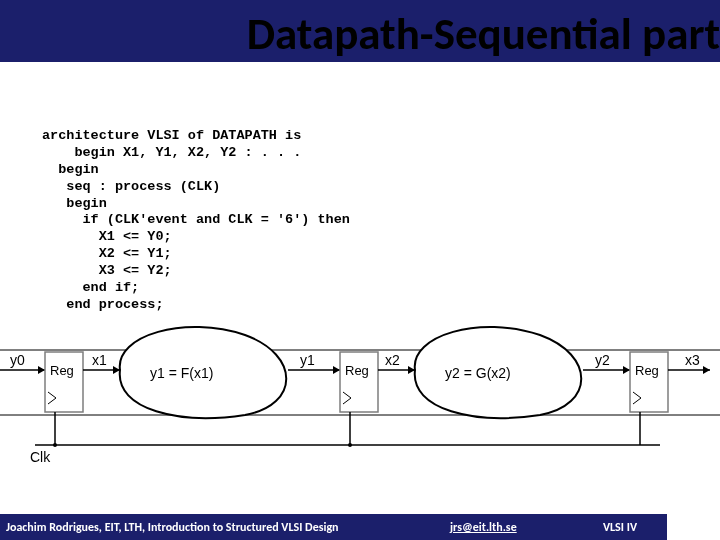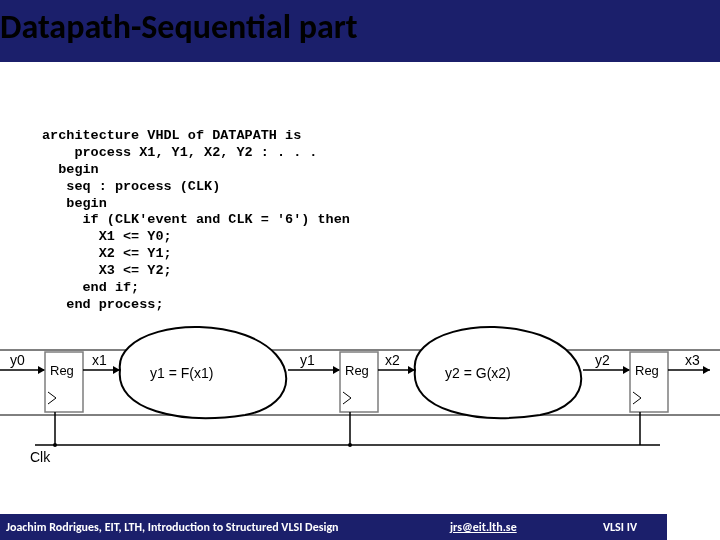--- a/index.html
+++ b/index.html
@@ -15,23 +15,23 @@
   .title-bar {
     background: #1b1f6b;
     color: #000;
     width: 100%;
     height: 62px;
     position: relative;
   }
   .title-text {
     position: absolute;
     width: 100%;
-    text-align: left;
+    text-align: right;
     top: 6px;
-    font-size: 34px;
+    font-size: 45px;
     font-weight: 600;
     color: #000;
   }
   .code-block {
     position: absolute;
     left: 42px;
     top: 128px;
     font-family: "Courier New", monospace;
     font-size: 13.5px;
     font-weight: bold;
@@ -84,22 +84,22 @@
   .footer .fm { position: absolute; left: 450px; text-decoration: underline; }
   .footer .fr { position: absolute; right: 30px; }
 </style>
 </head>
 <body>
 
 <div class="title-bar">
   <div class="title-text">Datapath-Sequential part</div>
 </div>
 
-<div class="code-block"><span>architecture VHDL of DATAPATH is</span>
-<span>    process X1, Y1, X2, Y2 : . . .</span>
+<div class="code-block"><span>architecture VLSI of DATAPATH is</span>
+<span>    begin X1, Y1, X2, Y2 : . . .</span>
 <span>  begin</span>
 <span>   seq : process (CLK)</span>
 <span>   begin</span>
 <span>     if (CLK'event and CLK = '6') then</span>
 <span>       X1 &lt;= Y0;</span>
 <span>       X2 &lt;= Y1;</span>
 <span>       X3 &lt;= Y2;</span>
 <span>     end if;</span>
 <span>   end process;</span></div>
 

